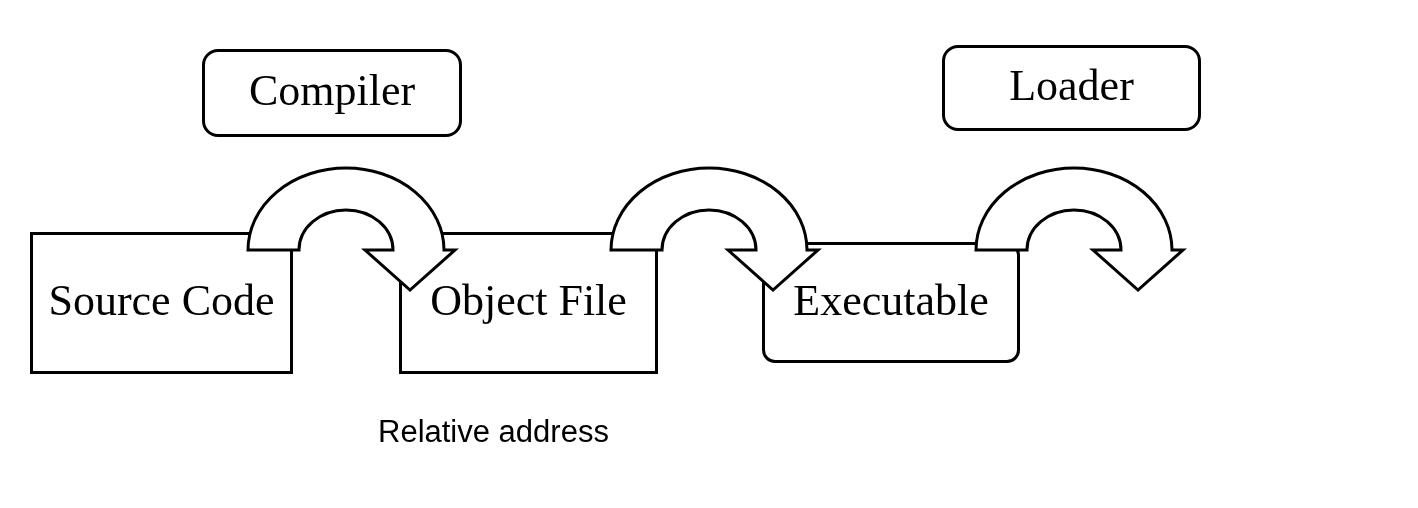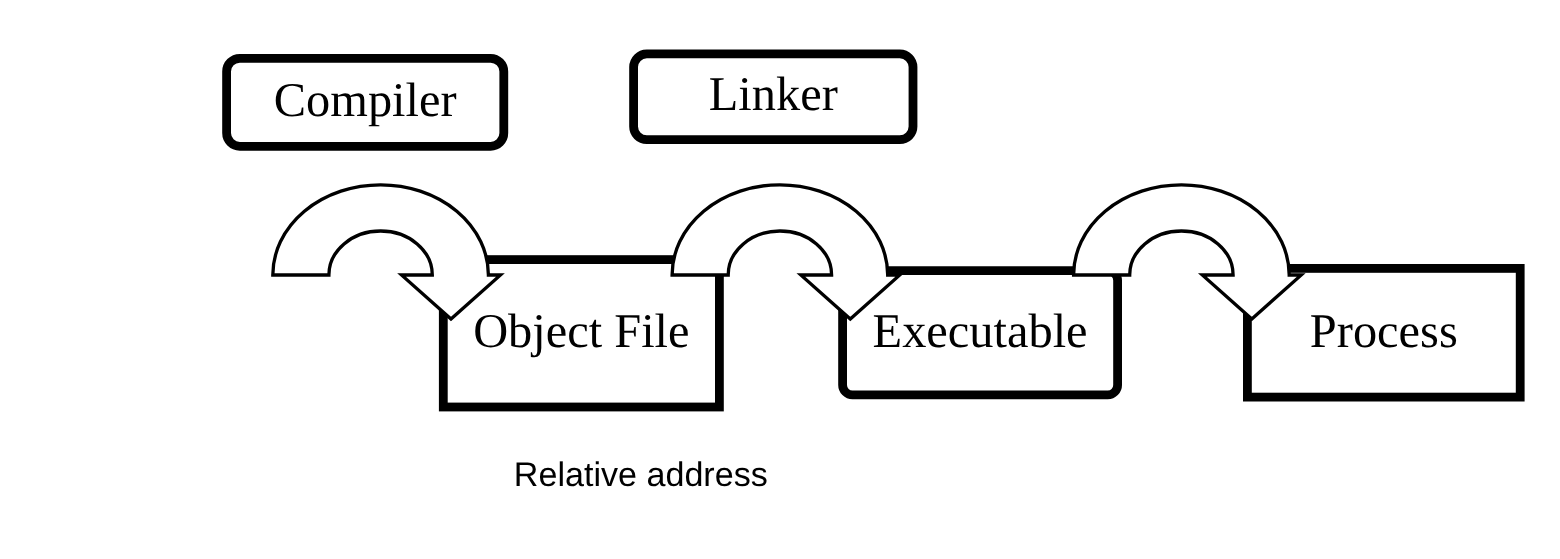--- a/index.html
+++ b/index.html
@@ -11,21 +11,21 @@
     position: relative;
     width: 1418px;
     height: 508px;
     background: #ffffff;
     overflow: hidden;
     font-family: "Liberation Serif", serif;
   }
   .box {
     position: absolute;
     box-sizing: border-box;
-    border: 8px solid #000000;
+    border: 3px solid #000000;
     background: #ffffff;
     display: flex;
     align-items: center;
     justify-content: center;
     z-index: 1;
   }
   .tool-box {
     border-radius: 16px;
   }
   .stage-box {
@@ -50,50 +50,50 @@
   .arrow-layer path {
     fill: #ffffff;
     stroke: #000000;
     stroke-width: 3px;
     stroke-linejoin: miter;
   }
   .annotation {
     position: absolute;
     width: 320px;
     top: 414px;
-    text-align: right;
+    text-align: left;
     font-family: "Liberation Sans", sans-serif;
     font-size: 31px;
     color: #000000;
     white-space: nowrap;
     z-index: 1;
   }
   .annotation-relative { left: 378px; }
   .annotation-absolute { left: 738px; }
 </style>
 </head>
 <body>
 
 <div class="canvas">
 
   <div class="box tool-box" style="left:202px; top:49px; width:260px; height:88px;">
     <span>Compiler</span>
   </div>
-  <div class="box tool-box" style="left:572px; top:45px; width:262px; height:86px;">
-    <span>Linker</span>
+  <div class="box tool-box" style="left:942px; top:45px; width:259px; height:86px;">
+    <span>Loader</span>
   </div>
 
+  <div class="box stage-box" style="left:30px; top:232px; width:263px; height:142px;">
+    <span>Source Code</span>
+  </div>
   <div class="box stage-box" style="left:399px; top:232px; width:259px; height:142px;">
     <span>Object File</span>
   </div>
   <div class="box stage-box" style="left:762px; top:242px; width:258px; height:121px;border-radius:13px;">
     <span>Executable</span>
-  </div>
-  <div class="box stage-box" style="left:1130px; top:240px; width:256px; height:125px;">
-    <span>Process</span>
   </div>
 
   <svg class="arrow-layer" viewBox="0 0 1418 508" xmlns="http://www.w3.org/2000/svg">
     <path d="M 248,250 A 98,82 0 0 1 444,250 L 455,250 L 410,290 L 365,250 L 393,250 A 47,40 0 0 0 299,250 Z"></path>
     <path d="M 611,250 A 98,82 0 0 1 807,250 L 818,250 L 773,290 L 728,250 L 756,250 A 47,40 0 0 0 662,250 Z"></path>
     <path d="M 976,250 A 98,82 0 0 1 1172,250 L 1183,250 L 1138,290 L 1093,250 L 1121,250 A 47,40 0 0 0 1027,250 Z"></path>
   </svg>
 
   <div class="annotation annotation-relative">Relative address</div>
 

